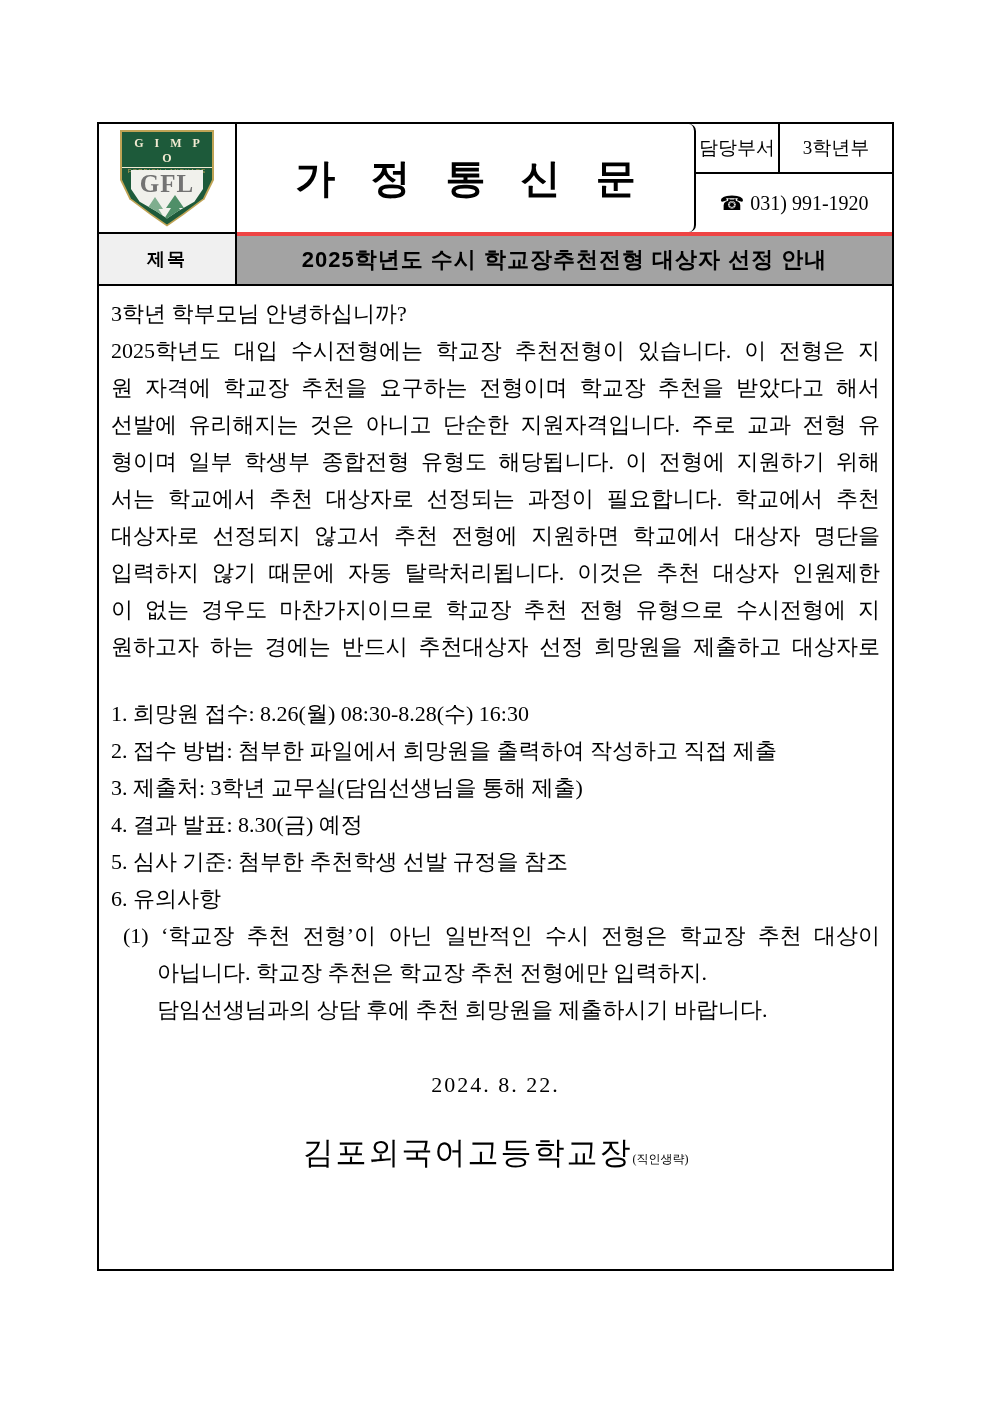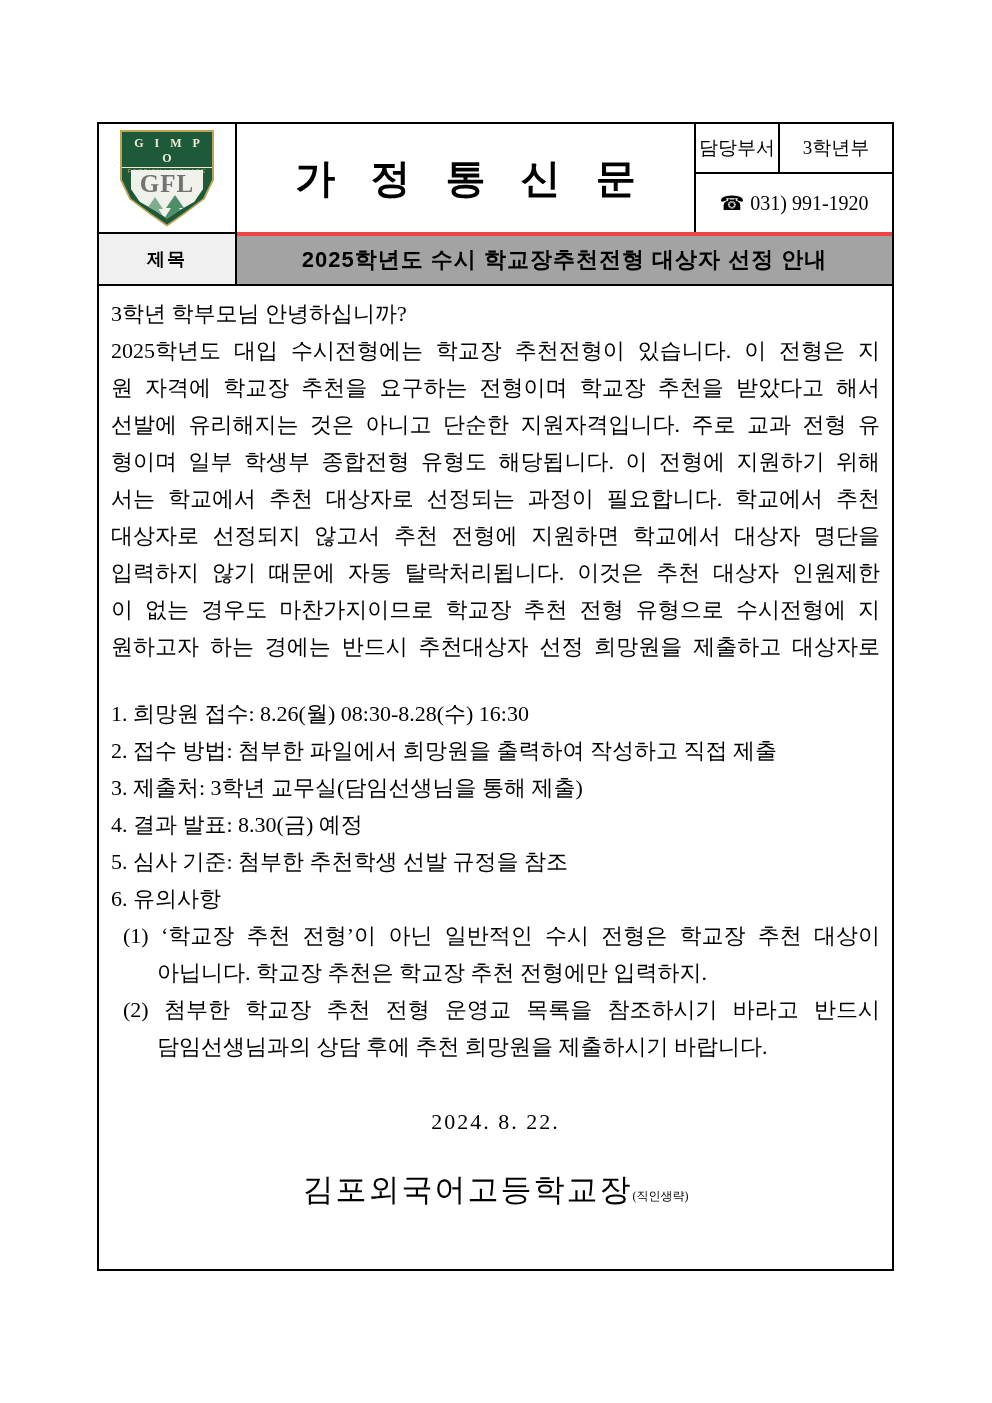--- a/index.html
+++ b/index.html
@@ -17,21 +17,21 @@
     border:2px solid #000;
   }
   
   .hdr {
     display:grid;
     grid-template-columns:138px 1fr 84px 112px;
     grid-template-rows:50px 58px 52px;
   }
   .c-logo   { grid-area:1/1/3/2; border-right:2px solid #000; display:flex; align-items:center; justify-content:center; background:#fff; }
   .c-title  { grid-area:1/2/3/3; border-right:2px solid #000; display:flex; align-items:center; justify-content:center;
-              font-family:"Liberation Sans", sans-serif; font-weight:900; font-size:40px; letter-spacing:12px; padding-left:12px; }
+              font-family:"Liberation Sans", sans-serif; font-weight:900; font-size:40px; letter-spacing:12px; padding-left:12px;border-radius:7px; }
   .c-deptlabel { grid-area:1/3/2/4; border-right:2px solid #000; border-bottom:2px solid #000;
               display:flex; align-items:center; justify-content:center; font-size:19px; }
   .c-deptval { grid-area:1/4/2/5; border-bottom:2px solid #000;
               display:flex; align-items:center; justify-content:center; font-size:19px; }
   .c-phone  { grid-area:2/3/3/5; display:flex; align-items:center; justify-content:center; font-size:20px; gap:6px; }
   .c-sublabel { grid-area:3/1/4/2; border-top:2px solid #000; border-right:2px solid #000; background:#f0f0f0;
               display:flex; align-items:center; justify-content:center;
               font-family:"Liberation Sans", sans-serif; font-weight:800; font-size:18px; letter-spacing:2px; }
   .c-subval { grid-area:3/2/4/5; border-top:4px solid #ef4444; background:#a3a3a3;
               display:flex; align-items:center; justify-content:center;
@@ -134,21 +134,20 @@
 
       <div class="bline">1. 희망원 접수: 8.26(월) 08:30-8.28(수) 16:30</div>
       <div class="bline">2. 접수 방법: 첨부한 파일에서 희망원을 출력하여 작성하고 직접 제출</div>
       <div class="bline">3. 제출처: 3학년 교무실(담임선생님을 통해 제출)</div>
       <div class="bline">4. 결과 발표: 8.30(금) 예정</div>
       <div class="bline">5. 심사 기준: 첨부한 추천학생 선발 규정을 참조</div>
       <div class="bline">6. 유의사항</div>
 
       <div class="note-first just">(1) ‘학교장 추천 전형’이 아닌 일반적인 수시 전형은 학교장 추천 대상이</div>
       <div class="note-cont bline">아닙니다. 학교장 추천은 학교장 추천 전형에만 입력하지.</div>
-      <div class="note-first just">(2) 첨부한 학교장 추천 전형 운영교 목록을 참조하시기 바라고 반드시</div>
       <div class="note-cont bline">담임선생님과의 상담 후에 추천 희망원을 제출하시기 바랍니다.</div>
 
       <div class="dateline">2024. 8. 22.</div>
 
       <div class="sigline">
         <span>김포외국어고등학교장</span><span class="signote">(직인생략)</span>
       </div>
     </div>
 
   </div>

